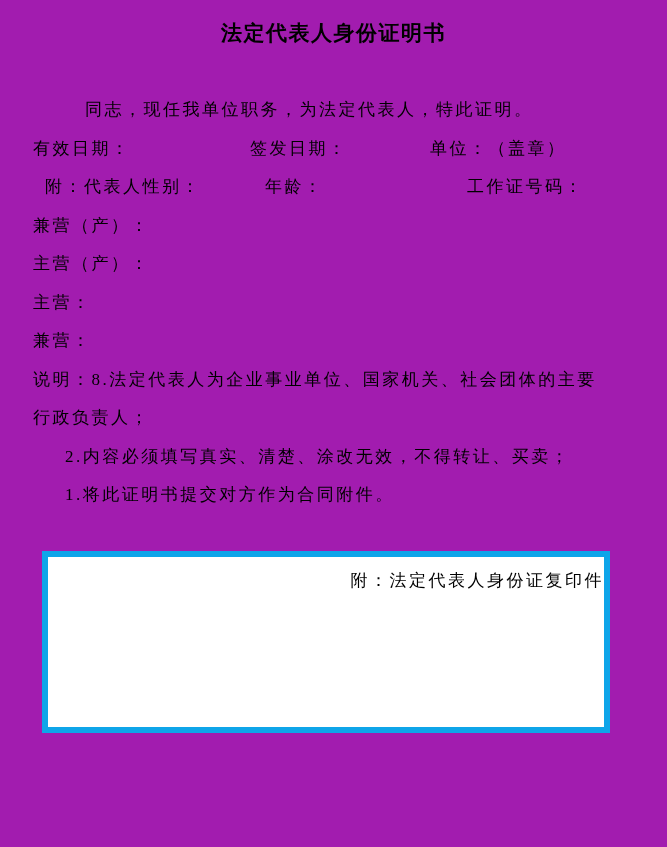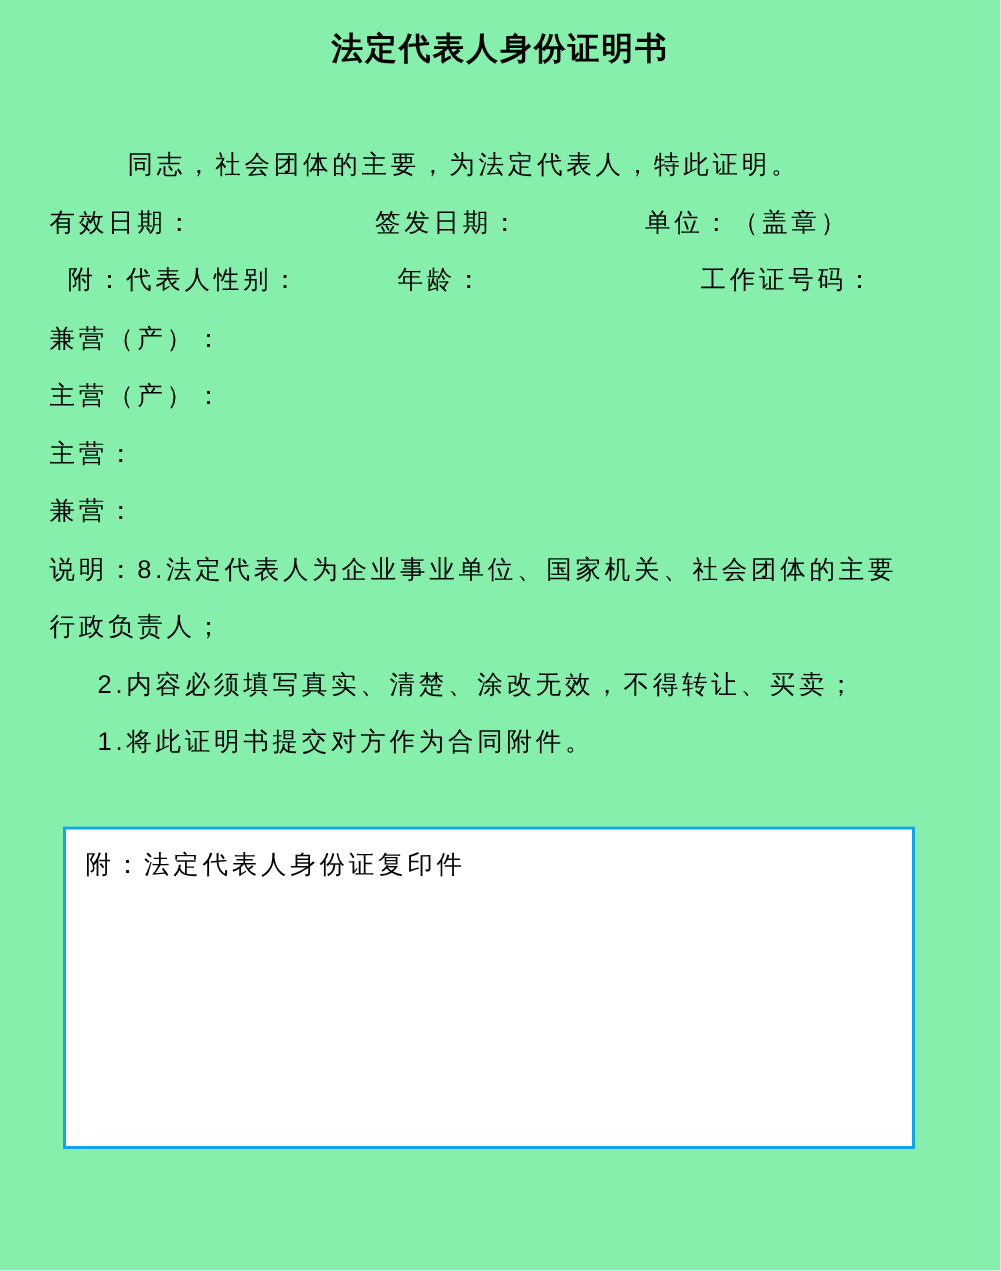--- a/index.html
+++ b/index.html
@@ -1,20 +1,20 @@
 <!DOCTYPE html>
 <html><head>
 <meta charset="utf-8">
 <style>
   html,body{margin:0;padding:0;background:#fff;}
   .page{
     position:relative;
     width:667px;height:847px;
-    background:#86efac;color:#000000;
-    font-family:Liberation Sans, sans-serif;
+    background:#a21caf;color:#000000;
+    font-family:Liberation Serif, serif;
     overflow:hidden;
   }
   .doc-title{
     padding-top:20px;
     text-align:center;
     font-size:21px;line-height:26px;
     font-weight:700;letter-spacing:1.5px;
   }
   .content{
     margin:45px 33px 0 33px;
@@ -26,39 +26,40 @@
   .r1c1{width:217px;}
   .r1c2{width:180px;}
   .r2c1{width:220px;margin-left:12px;}
   .r2c2{width:202px;}
   .r3c1{width:217px;}
   .cell-rest{flex:1;}
   .note-indent{text-indent:32px;}
   .attach-box{
     box-sizing:border-box;
     margin:36px 0 0 9px;
-    width:568px;height:215px;
-    border:2px solid #0ea5e9;
+    width:568px;height:182px;
+    border:6px solid #0ea5e9;
     background:#ffffff;
+    text-align:right;
   }
   .attach-label{
     padding:5px 0 0 13px;
     font-size:17px;line-height:38px;letter-spacing:2.5px;
   }
 </style>
 </head>
 <body>
 
 <div class="page">
 
   <div class="doc-title">法定代表人身份证明书</div>
 
   <div class="content">
 
-    <div class="intro">同志，社会团体的主要，为法定代表人，特此证明。</div>
+    <div class="intro">同志，现任我单位职务，为法定代表人，特此证明。</div>
 
     <div class="info-row">
       <span class="r1c1">有效日期：</span>
       <span class="r1c2">签发日期：</span>
       <span class="cell-rest">单位：（盖章）</span>
     </div>
 
     <div class="info-row">
       <span class="r2c1">附：代表人性别：</span>
       <span class="r2c2">年龄：</span>

